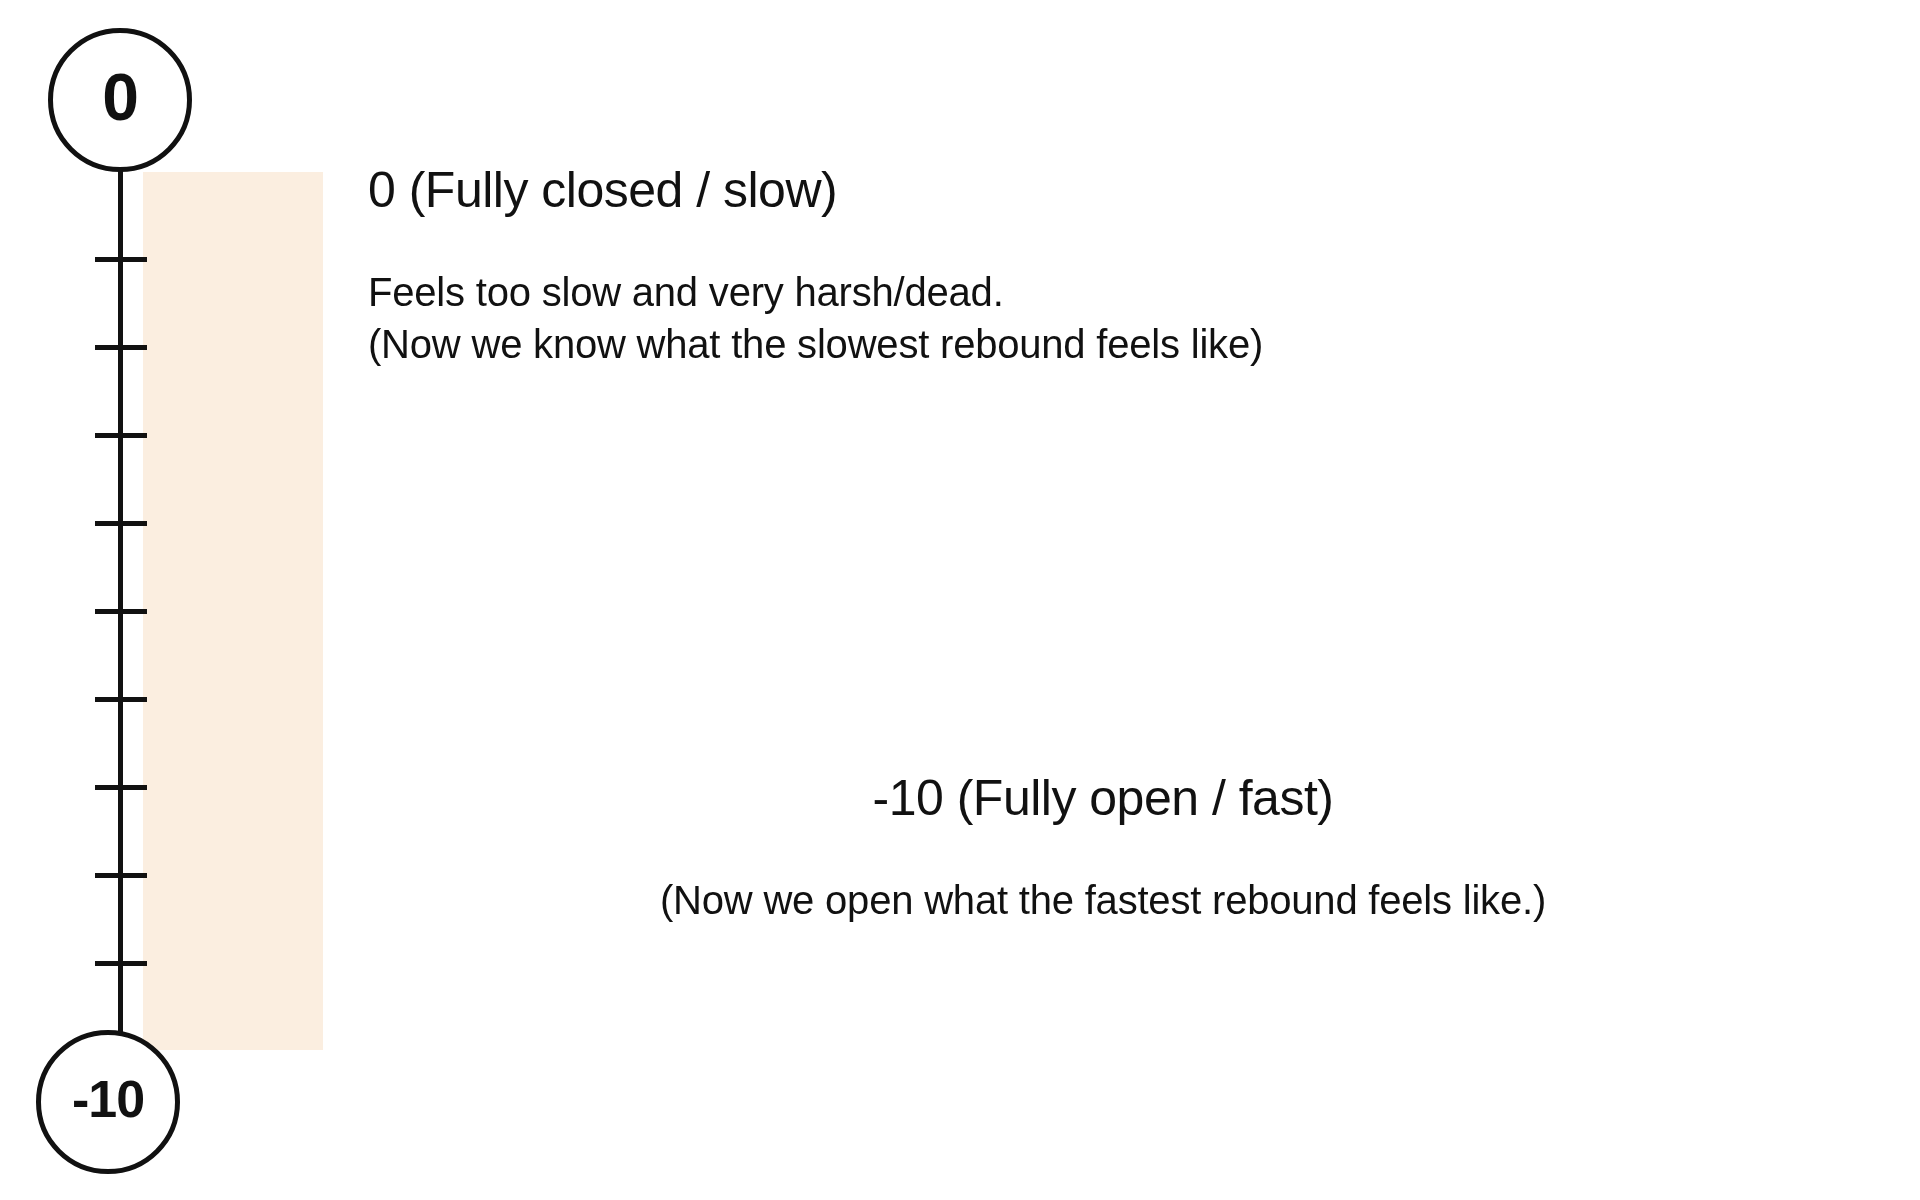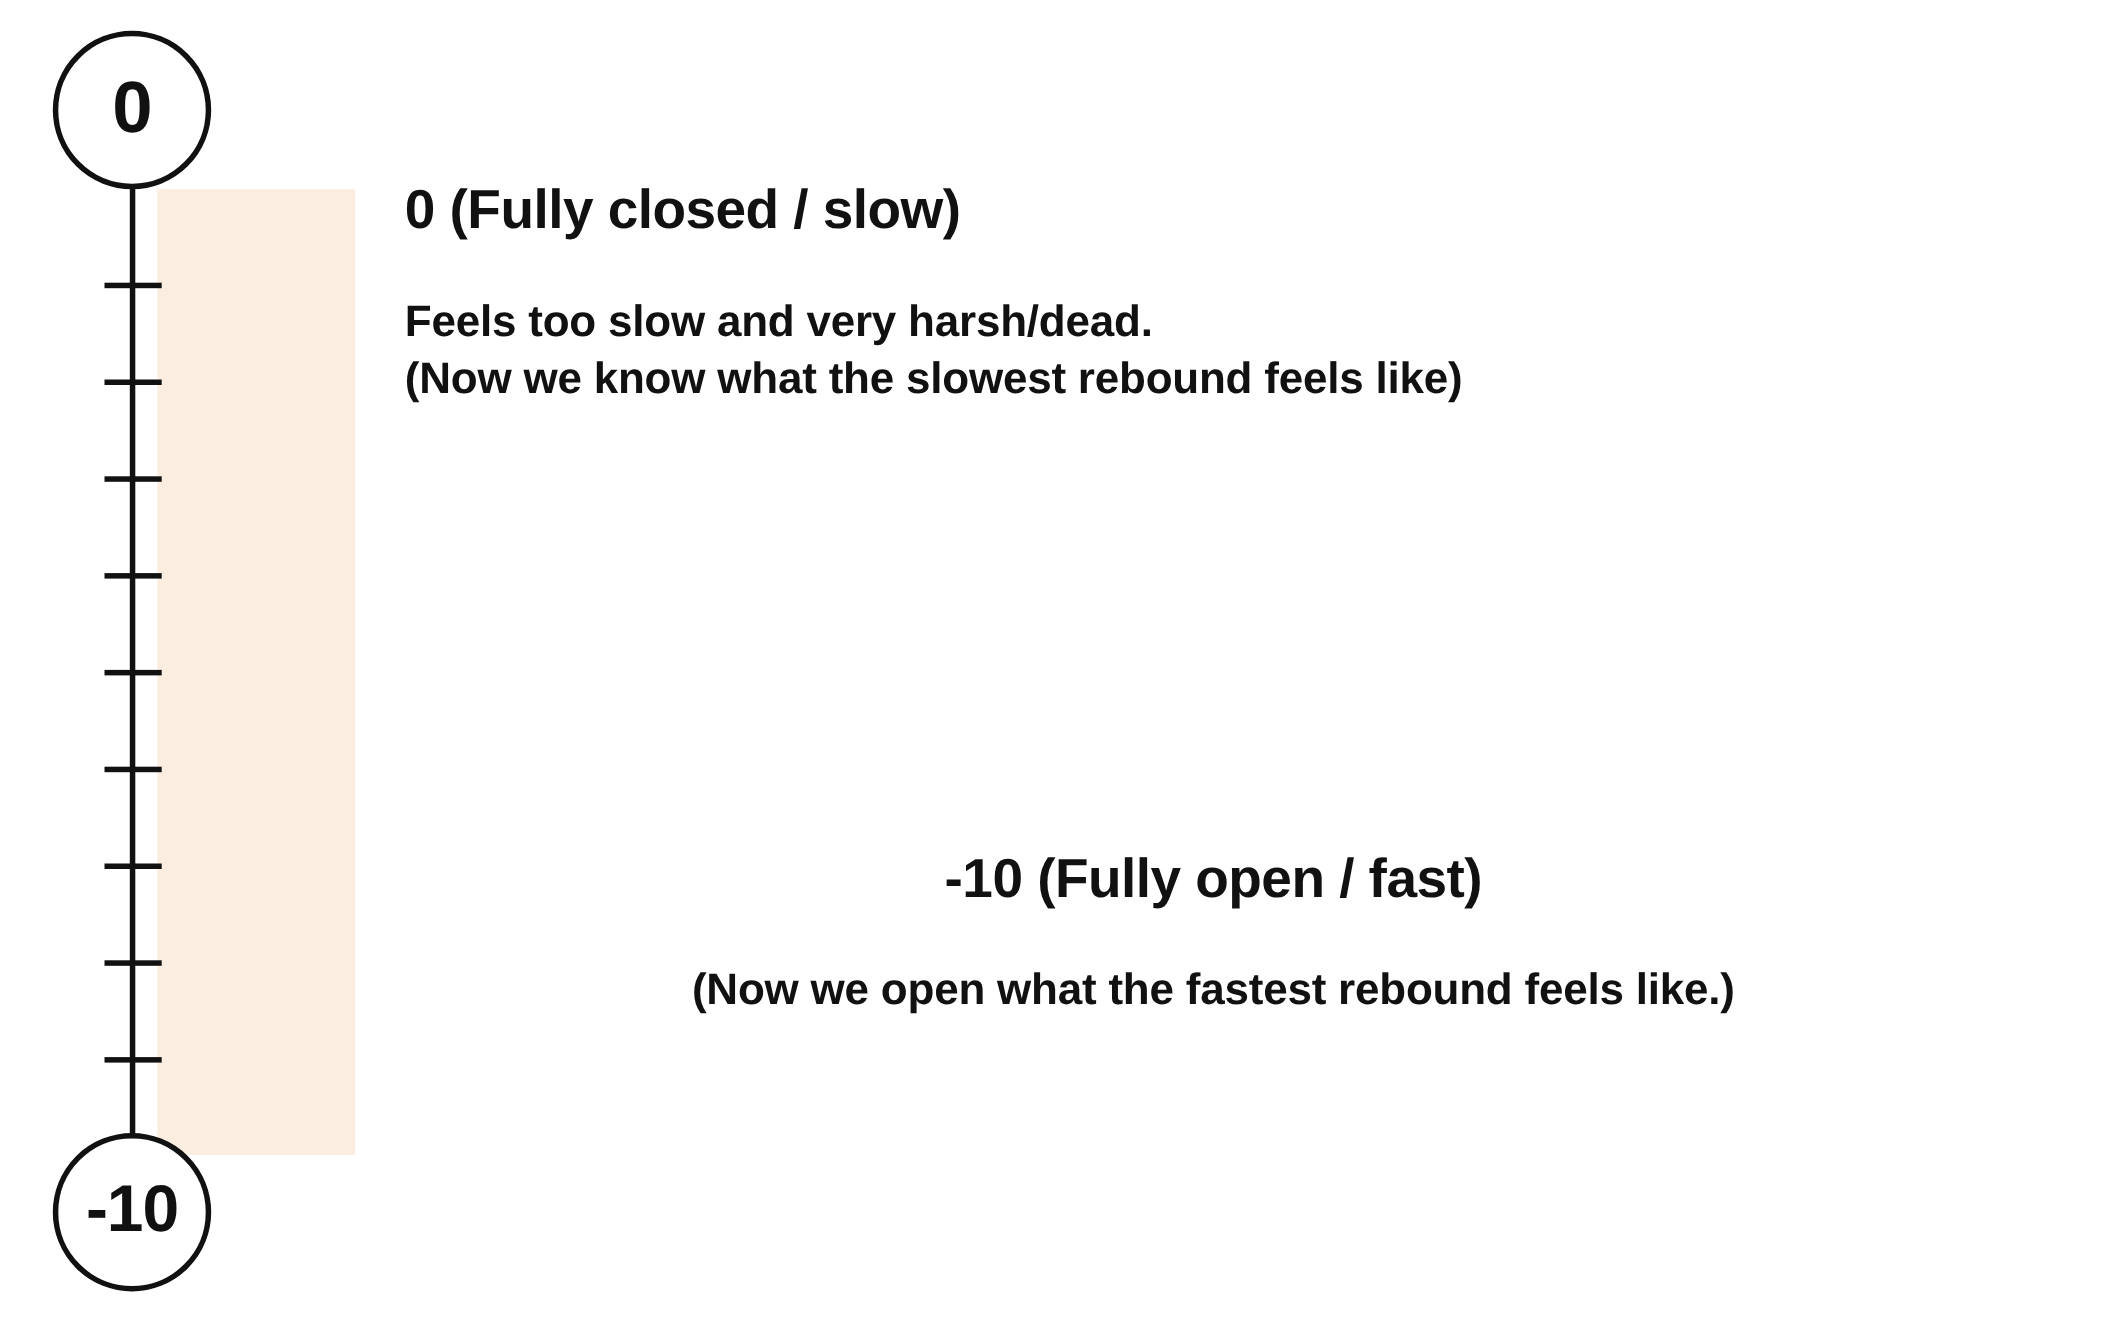--- a/index.html
+++ b/index.html
@@ -65,49 +65,48 @@
     font-weight: 700;
     font-size: 66px;
     line-height: 1;
     letter-spacing: -1px;
   }
   #endpoint-top {
     left: 48px;
     top: 28px;
   }
   #endpoint-bottom {
-    left: 48px;
+    left: 36px;
     top: 1030px;
-    font-size: 60px;
+    font-size: 52px;
   }
   .endpoint-label {
     transform: translateY(-3px);
   }
 
   
   .block {
     position: absolute;
   }
   #block-top { left: 368px; top: 162px; width: 1420px; }
   #block-bottom { left: 388px; top: 770px; width: 1430px; text-align: center; }
 
   .block-title {
-    font-weight: 700;
+    font-weight: 400;
     font-size: 50px;
     line-height: 1.12;
     margin: 0 0 48px 0;
     letter-spacing: -0.5px;
   }
 
   .block-body {
     font-size: 40px;
     line-height: 1.3;
     margin: 0;
     letter-spacing: -0.2px;
-    font-weight: bold;
   }
   .block-body .line { display: block; }
 </style>
 </head>
 <body>
 
 <div id="scale">
   <div class="band"></div>
   <div class="axis-line"></div>
 

